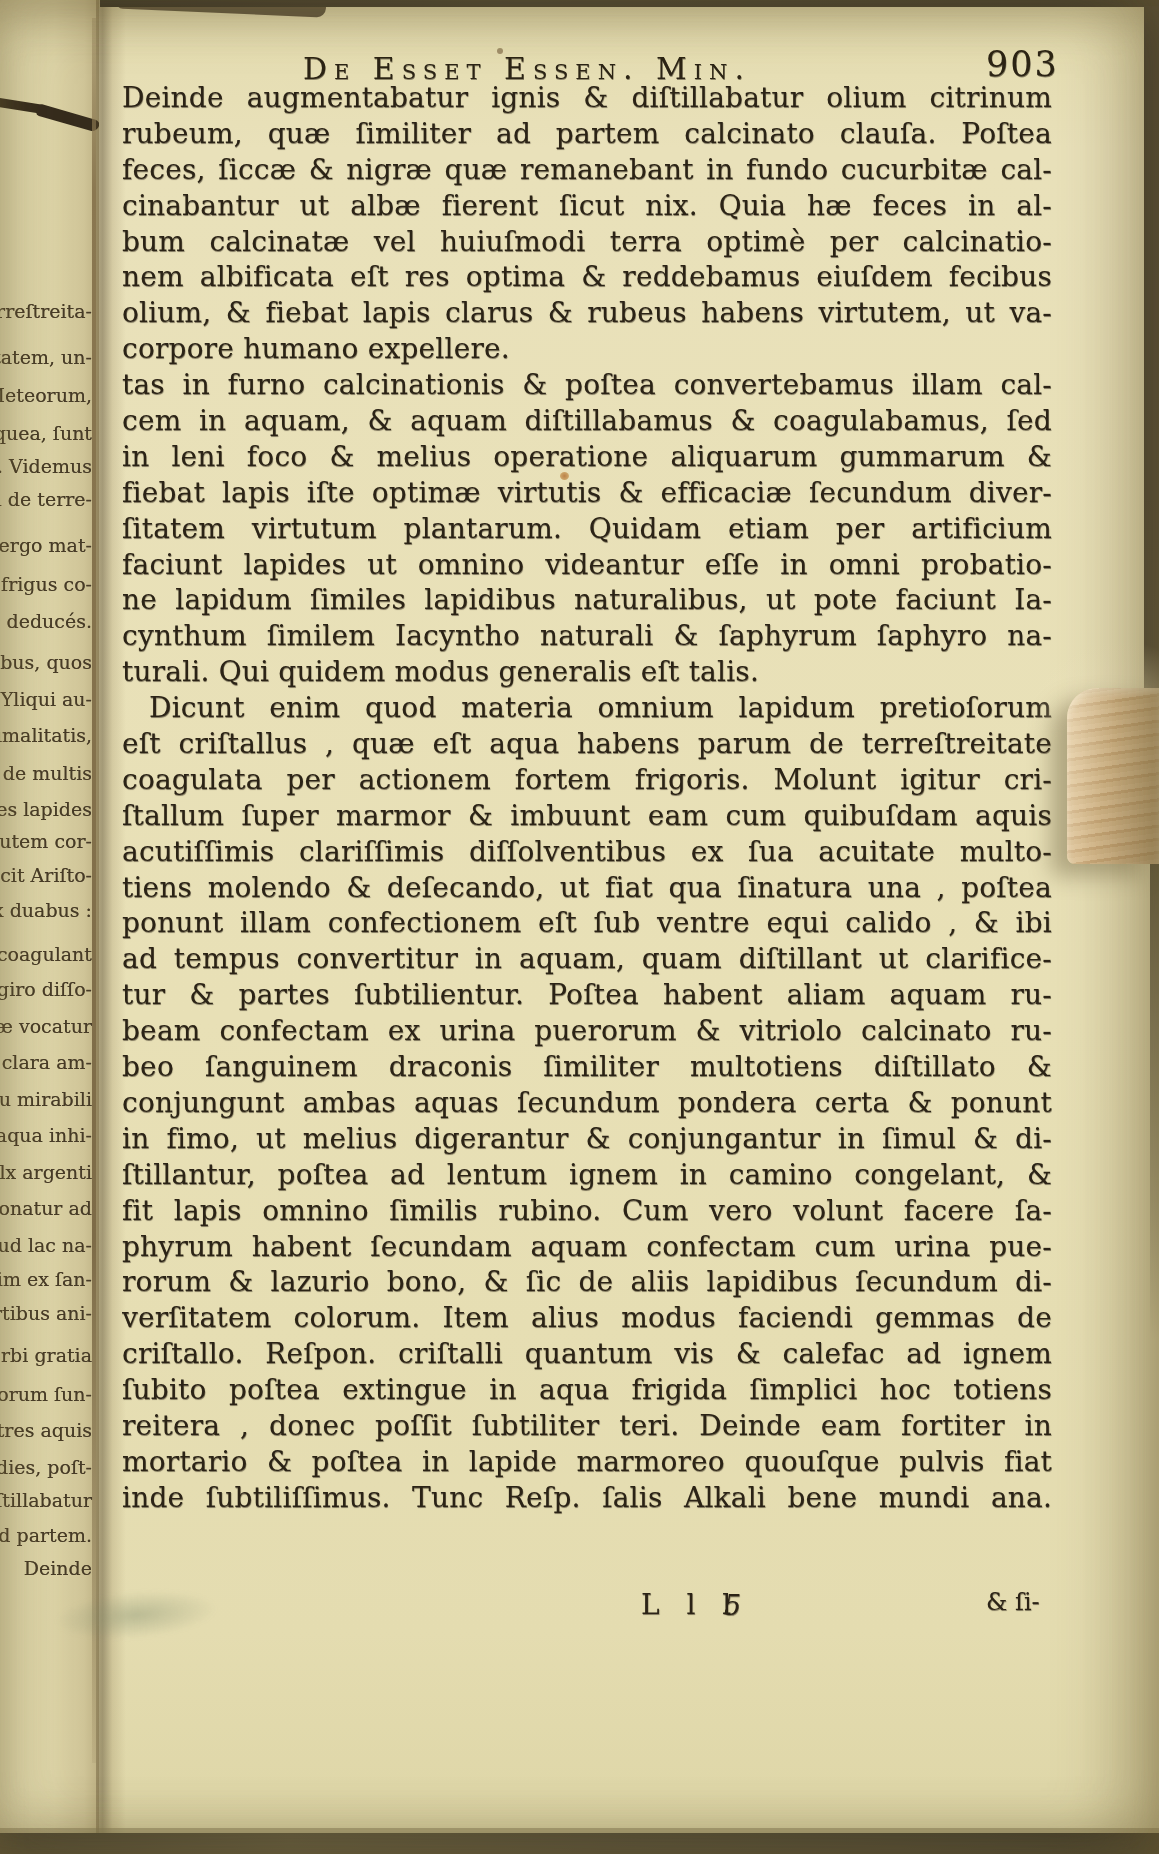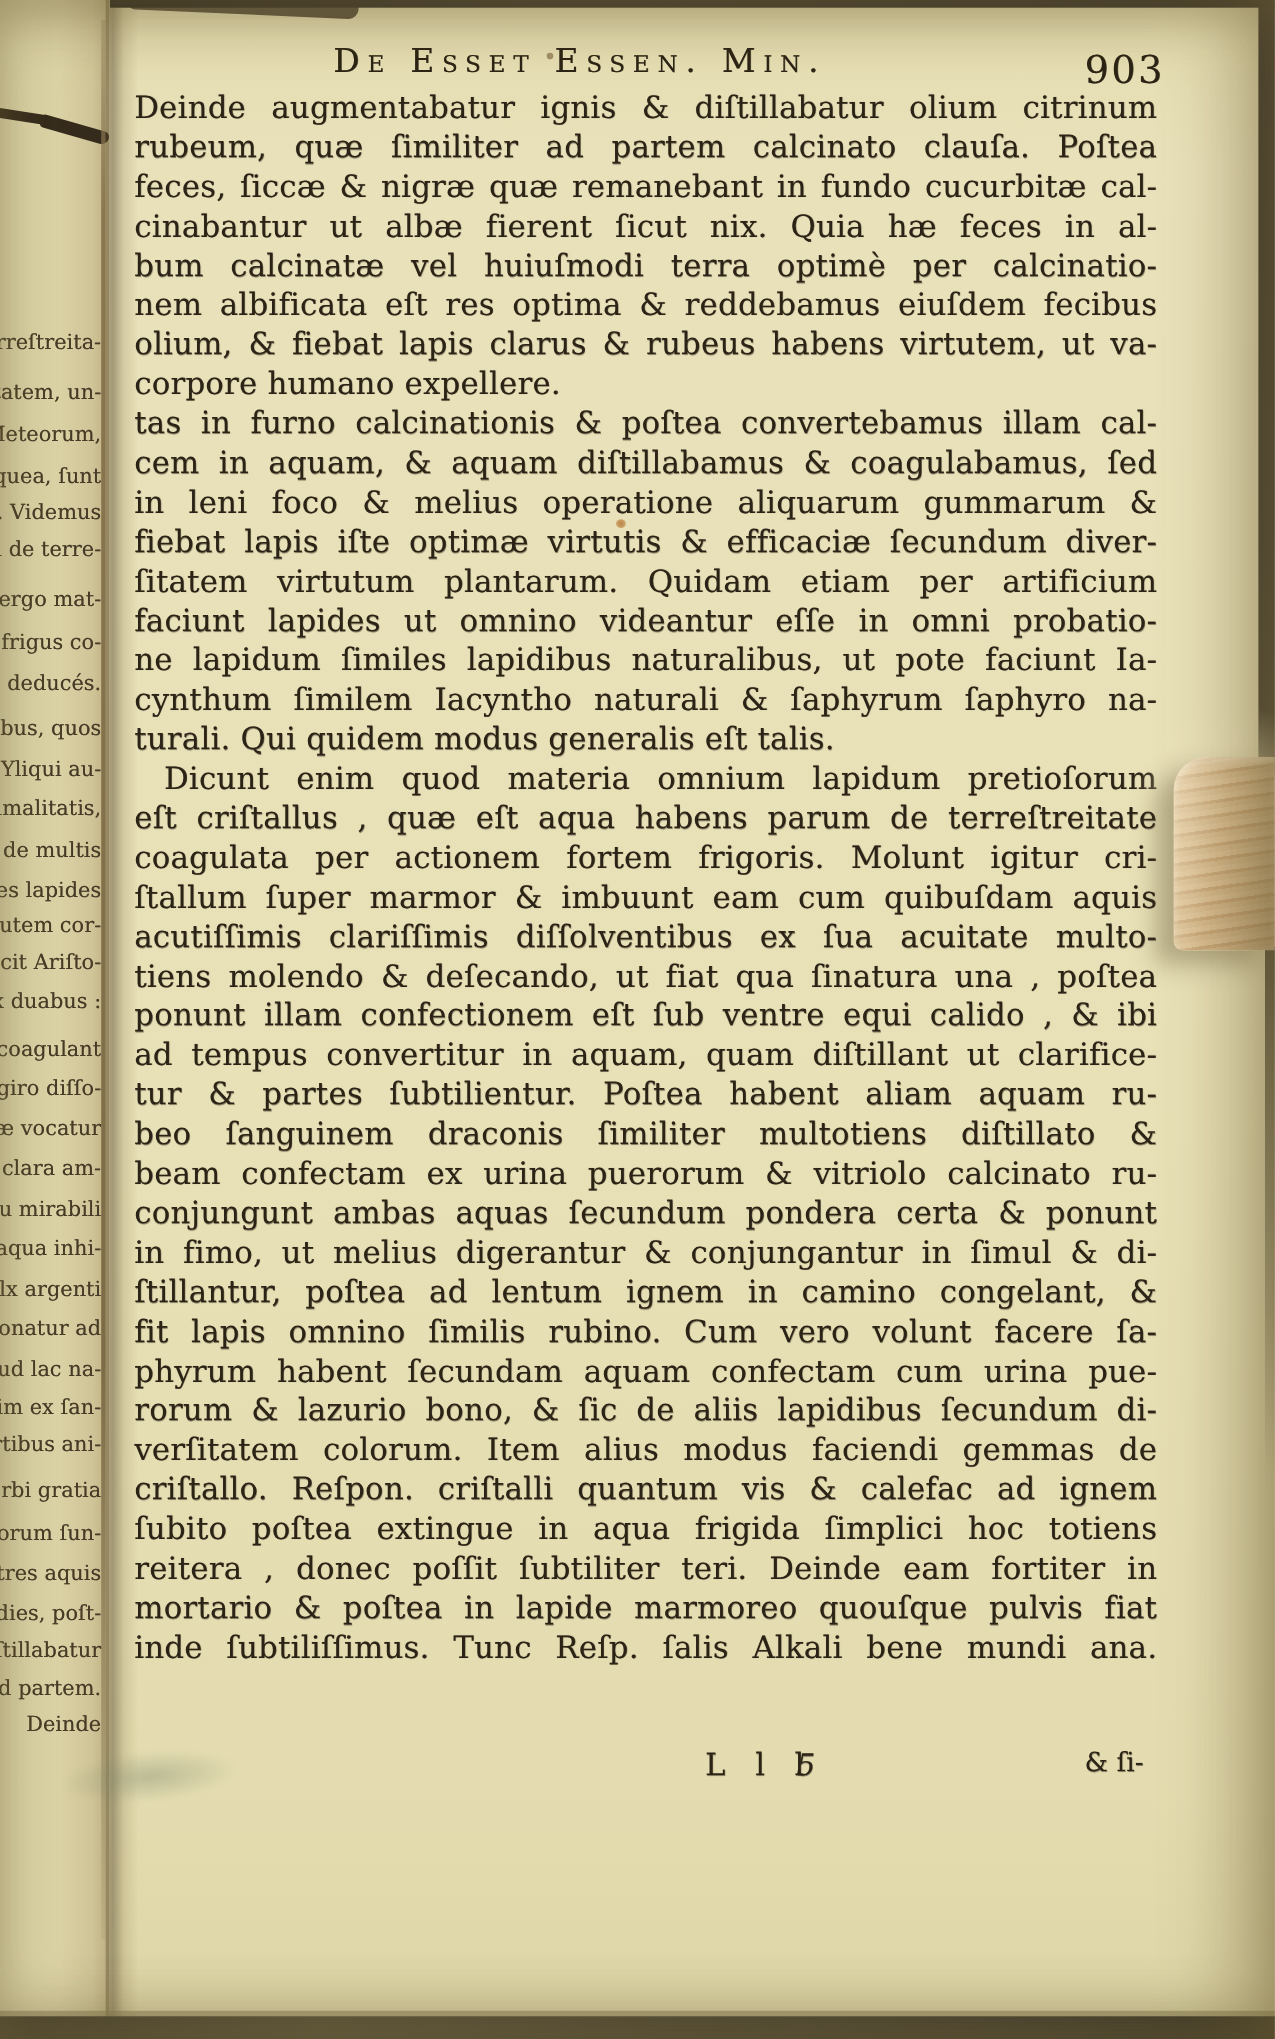--- a/index.html
+++ b/index.html
@@ -60,21 +60,21 @@
   .tab-halo{position:absolute; right:0; top:640px; width:130px; height:90px;
     background:radial-gradient(ellipse at 70% 90%, rgba(238,228,190,.9), rgba(238,228,190,0) 70%);}
   
   .stamp{position:absolute; left:56px; top:1592px; width:160px; height:46px;
     background:radial-gradient(ellipse, rgba(118,132,102,.38), rgba(118,132,102,0) 72%);
     filter:blur(2px); transform:rotate(-5deg);}
   .speck1{position:absolute; left:560px; top:472px; width:9px; height:8px; border-radius:50%;
     background:radial-gradient(circle,#b06a2c,#c89a58 70%, rgba(200,154,88,0)); opacity:.8;}
   .speck2{position:absolute; left:497px; top:48px; width:6px; height:6px; border-radius:50%; background:#6a5130; opacity:.55;}
   
-  .header-row{position:absolute; left:122px; top:38px; width:810px; text-align:center;
+  .header-row{position:absolute; left:122px; top:51px; width:810px; text-align:center;
     font-variant:small-caps; letter-spacing:7px; font-size:30px; color:#2c2415;
     text-shadow:.4px .5px .6px rgba(44,36,21,.5);}
   .pagenum{position:absolute; left:986px; top:44px; font-size:35px; color:#2c2415; letter-spacing:2px;
     text-shadow:.4px .5px .6px rgba(44,36,21,.5);text-align:right;}
   .body-text{position:absolute; left:122px; top:80px; width:930px; color:#2b2316;
     font-size:28px; text-shadow:.4px .5px .7px rgba(43,35,22,.55); letter-spacing:.2px;}
   .ln{height:35.9px; line-height:35.9px; white-space:nowrap; overflow:visible;}
   .j{text-align:justify; text-align-last:justify; white-space:normal; height:35.9px; overflow:hidden;}
   .end{text-align:right; text-align-last:left;}
   .indent{text-indent:27px;}
@@ -156,22 +156,22 @@
     <div class="ln end">turali. Qui quidem modus generalis eſt talis.</div>
     <div class="ln j indent">Dicunt enim quod materia omnium lapidum pretioſorum</div>
     <div class="ln j">eſt criſtallus , quæ eſt aqua habens parum de terreſtreitate</div>
     <div class="ln j">coagulata per actionem fortem frigoris. Molunt igitur cri-</div>
     <div class="ln j">ſtallum ſuper marmor &amp; imbuunt eam cum quibuſdam aquis</div>
     <div class="ln j">acutiſſimis clariſſimis diſſolventibus ex ſua acuitate multo-</div>
     <div class="ln j">tiens molendo &amp; deſecando, ut fiat qua ſinatura una , poſtea</div>
     <div class="ln j">ponunt illam confectionem eſt ſub ventre equi calido , &amp; ibi</div>
     <div class="ln j">ad tempus convertitur in aquam, quam diſtillant ut clarifice-</div>
     <div class="ln j">tur &amp; partes ſubtilientur. Poſtea habent aliam aquam ru-</div>
+    <div class="ln j">beam confectam ex urina puerorum &amp; vitriolo calcinato ru-</div>
     <div class="ln j">beo ſanguinem draconis ſimiliter multotiens diſtillato &amp;</div>
-    <div class="ln j">beam confectam ex urina puerorum &amp; vitriolo calcinato ru-</div>
     <div class="ln j">conjungunt ambas aquas ſecundum pondera certa &amp; ponunt</div>
     <div class="ln j">in fimo, ut melius digerantur &amp; conjungantur in ſimul &amp; di-</div>
     <div class="ln j">ſtillantur, poſtea ad lentum ignem in camino congelant, &amp;</div>
     <div class="ln j">fit lapis omnino ſimilis rubino. Cum vero volunt facere ſa-</div>
     <div class="ln j">phyrum habent ſecundam aquam confectam cum urina pue-</div>
     <div class="ln j">rorum &amp; lazurio bono, &amp; ſic de aliis lapidibus ſecundum di-</div>
     <div class="ln j">verſitatem colorum. Item alius modus faciendi gemmas de</div>
     <div class="ln j">criſtallo. Reſpon. criſtalli quantum vis &amp; calefac ad ignem</div>
     <div class="ln j">ſubito poſtea extingue in aqua frigida ſimplici hoc totiens</div>
     <div class="ln j">reitera , donec poſſit ſubtiliter teri. Deinde eam fortiter in</div>

